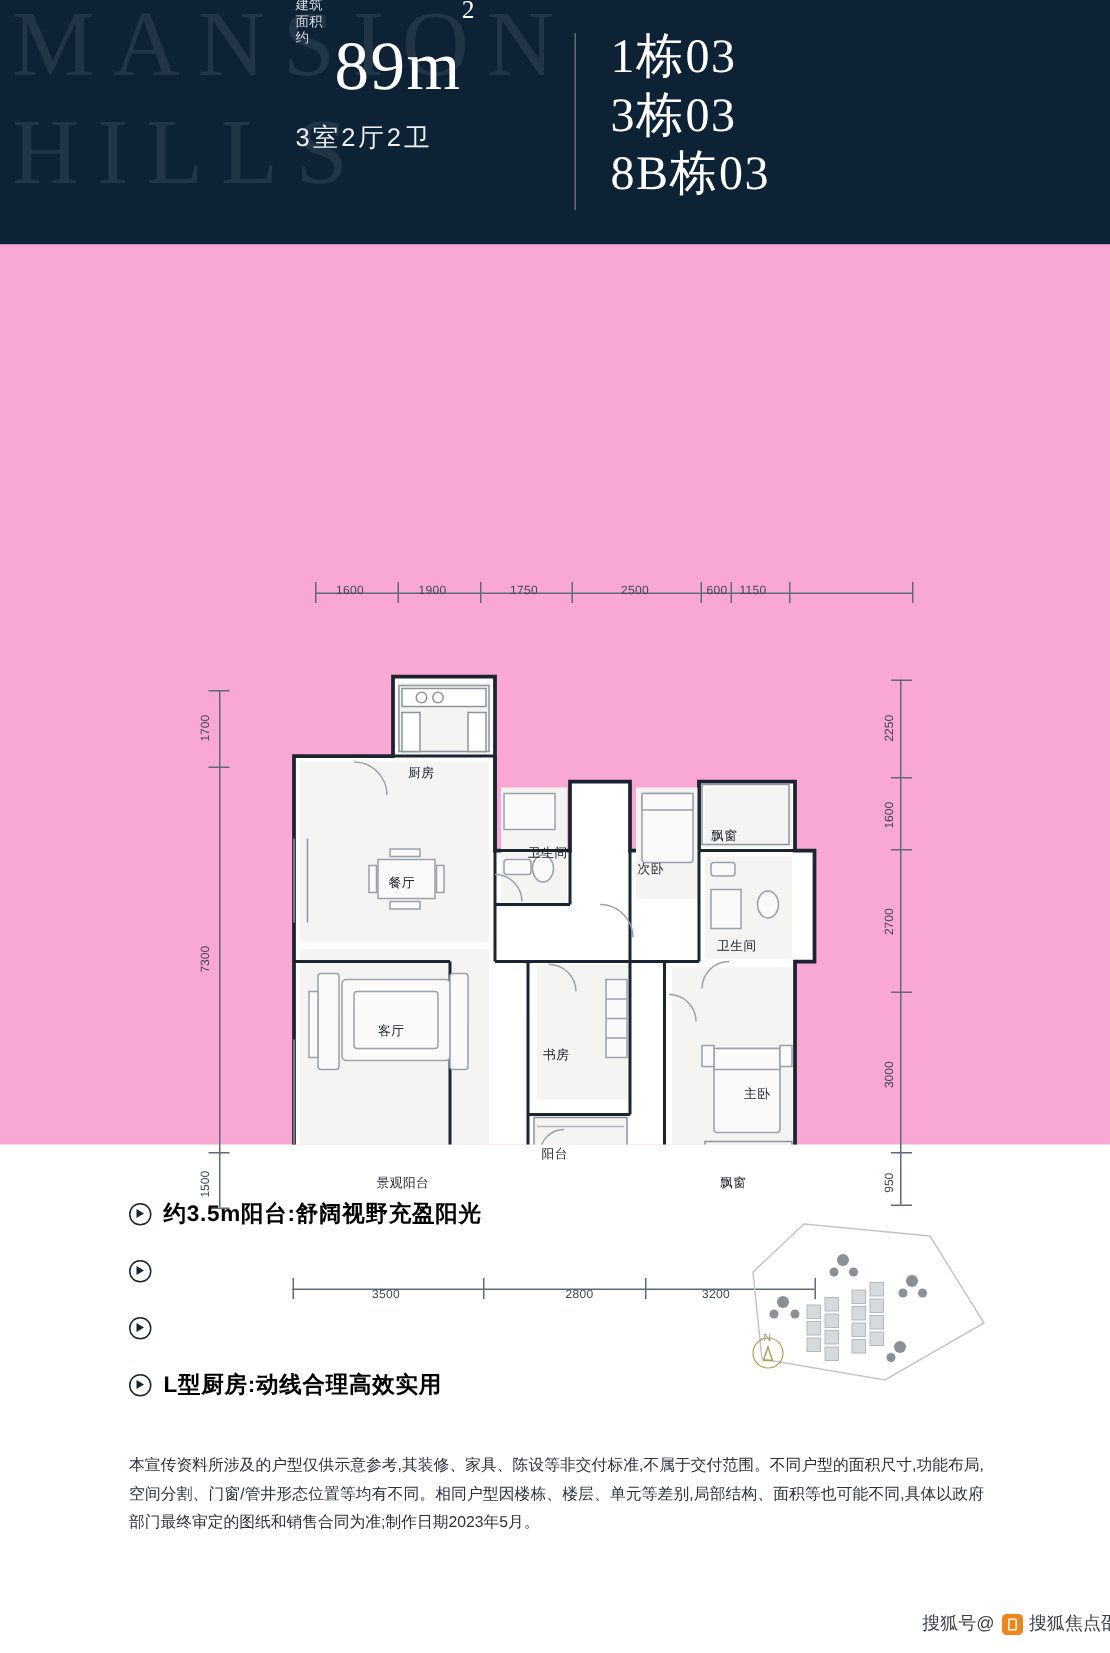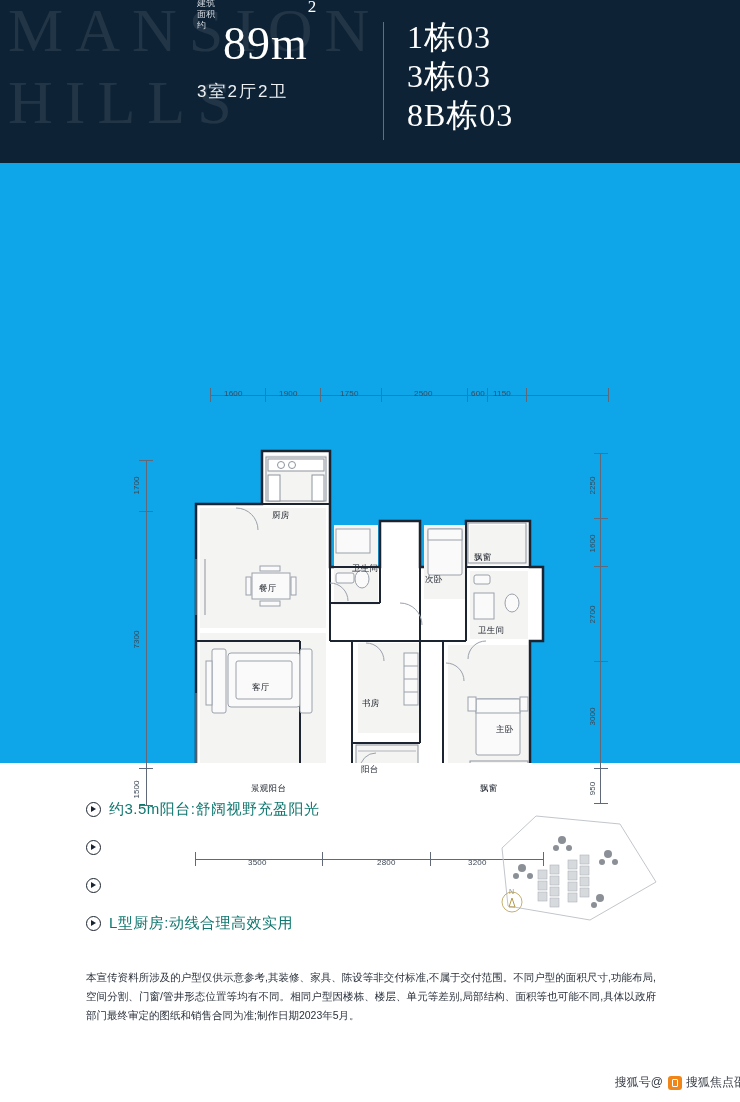--- a/index.html
+++ b/index.html
@@ -96,21 +96,21 @@
     line-height: 39px;
     letter-spacing: 1px;
     white-space: nowrap;
   }
 
   
   .plan {
     position: relative;
     width: 740px;
     height: 600px;
-    background: #0ea5e9;
+    background: #f9a8d4;
   }
   .dim-label {
     position: absolute;
     font-size: 8px;
     color: #3d4855;
     letter-spacing: 0.2px;
     white-space: nowrap;
   }
   .dim-v {
     position: absolute;
@@ -160,23 +160,23 @@
     left: 3.5px;
     top: 3px;
     width: 0;
     height: 0;
     border-left: 5px solid #1b2430;
     border-top: 3px solid transparent;
     border-bottom: 3px solid transparent;
   }
   .feature-text {
     font-size: 15px;
-    font-weight: normal;
+    font-weight: bold;
     letter-spacing: 0.5px;
-    color: #0f766e;
+    color: #000000;
     white-space: nowrap;
   }
 
   
   .sitemap {
     position: absolute;
     left: 470px;
     top: 20px;
     width: 190px;
     height: 115px;

